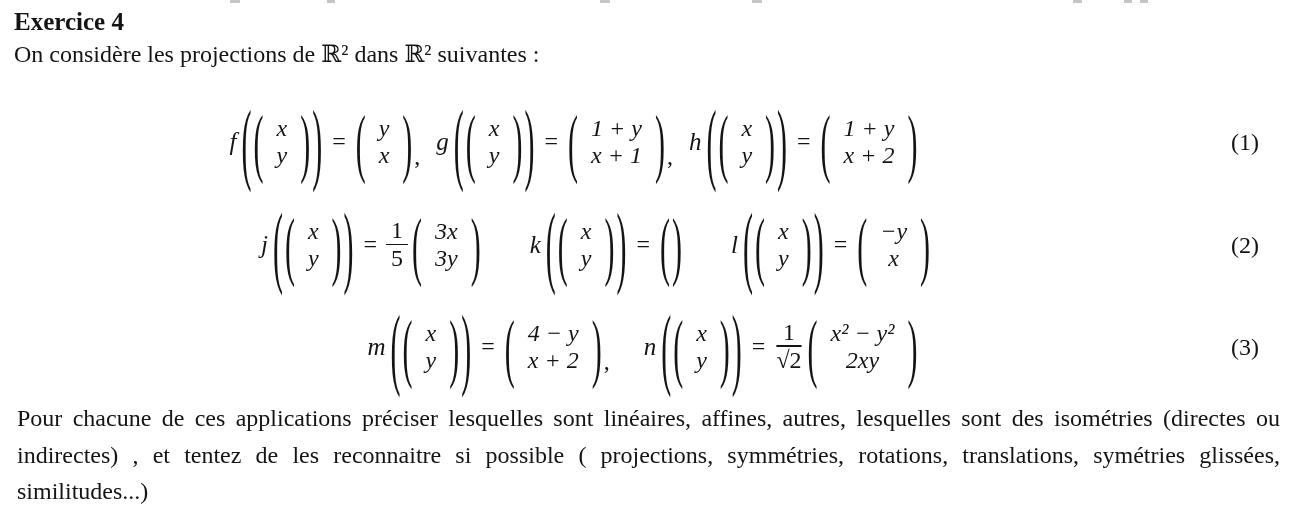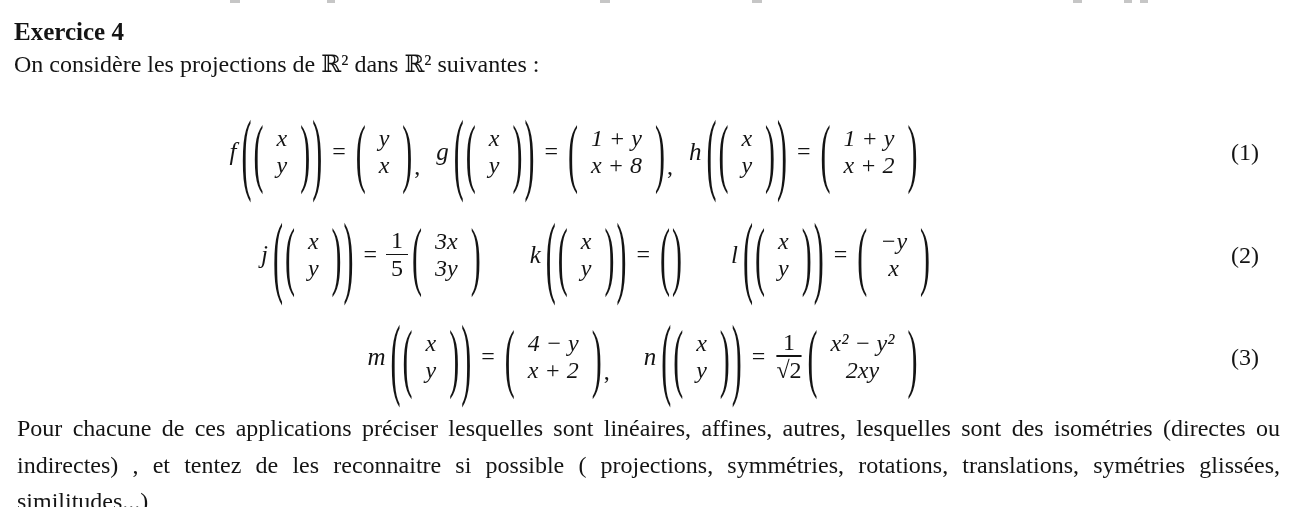--- a/index.html
+++ b/index.html
@@ -6,21 +6,21 @@
   html, body { margin: 0; padding: 0; }
   body {
     width: 1293px; height: 507px;
     background: #ffffff; color: #141414;
     font-family: "Liberation Serif", "DejaVu Serif", serif;
     overflow: hidden;
   }
   .page {
     position: relative;
     width: 1293px; height: 507px;
-    padding: 18px 13px 0 14px;
+    padding: 8px 13px 0 14px;
   }
   
   .frag { position: absolute; top: 0; height: 3px; background: #c6c6c6; }
 
   .title {
     font-size: 25px; font-weight: bold;
     line-height: 28px; margin: 0;
   }
   .intro {
     font-size: 24px; line-height: 32px; margin: 2px 0 0 0;
@@ -127,21 +127,21 @@
       <span class="col">
         <span>x</span>
         <span>y</span>
       </span>
       <span class="paren">)</span>
       <span class="paren outer">)</span>
       <span class="rel">=</span>
       <span class="paren">(</span>
       <span class="col">
         <span>1 + y</span>
-        <span>x + 8</span>
+        <span>x + 1</span>
       </span>
       <span class="paren">)</span>
       <span class="sep">,</span>
     </span>
 
     <span class="item">
       <span class="fn">h</span>
       <span class="paren outer">(</span>
       <span class="paren">(</span>
       <span class="col">

